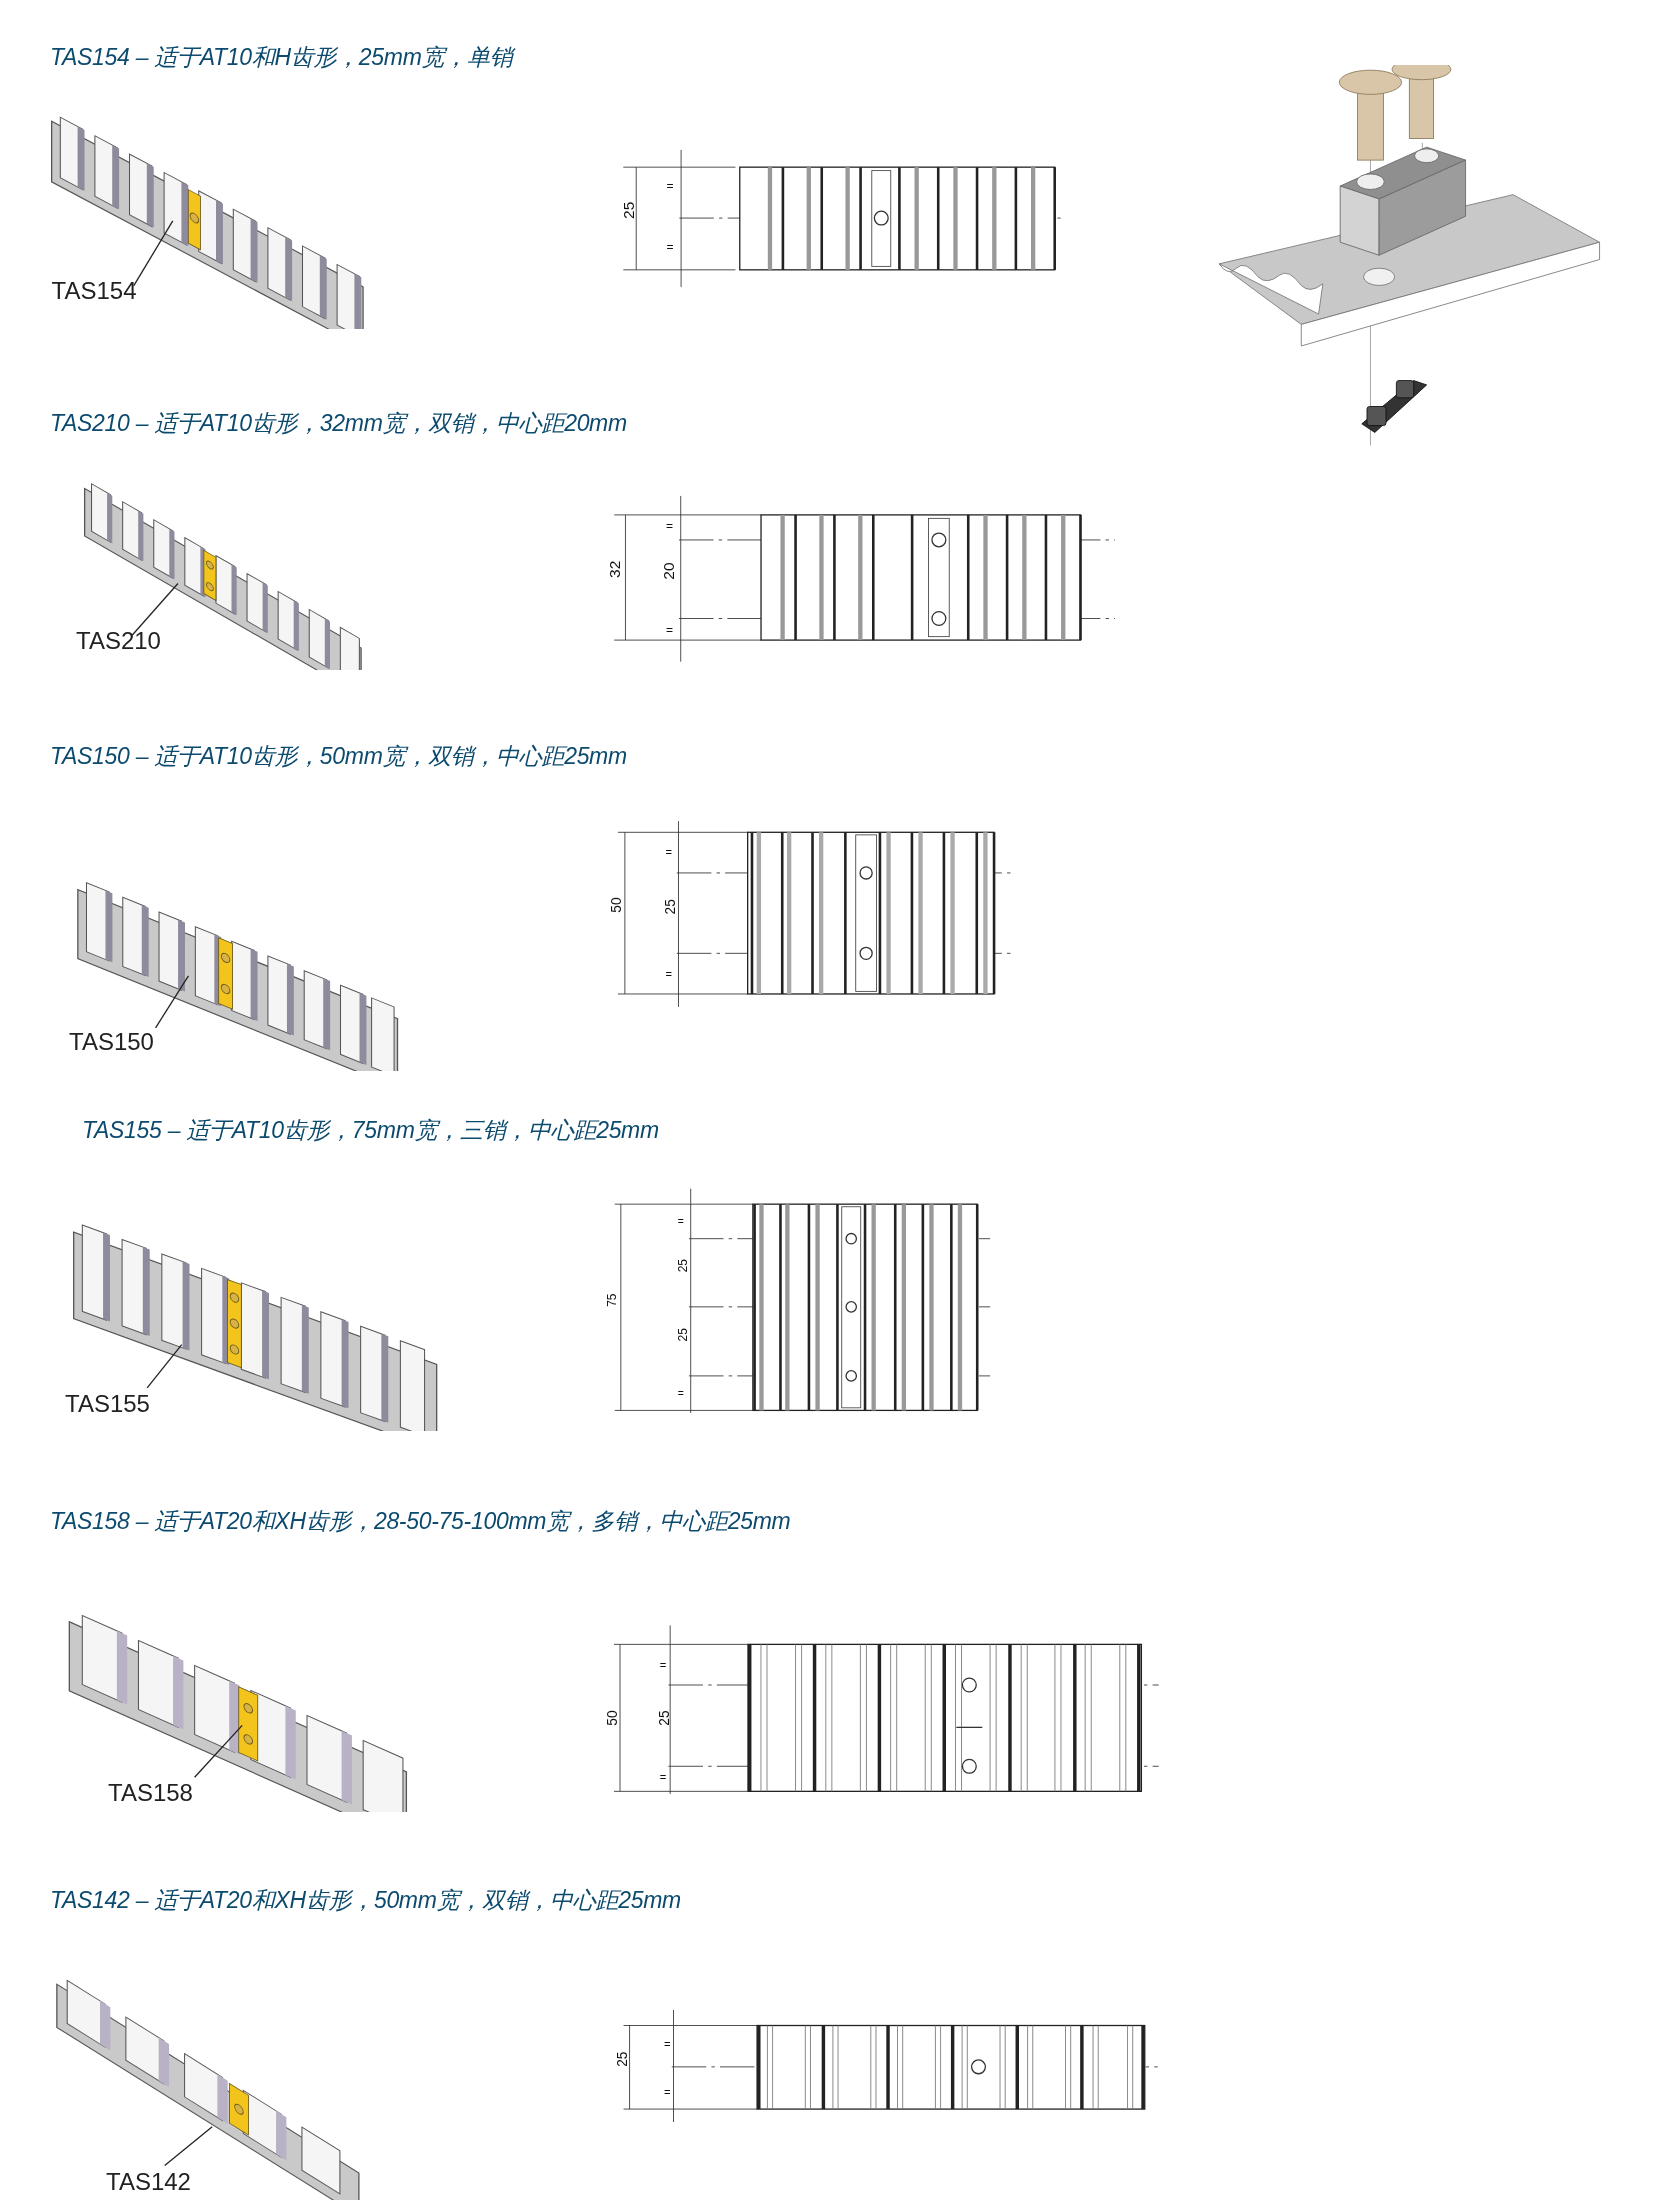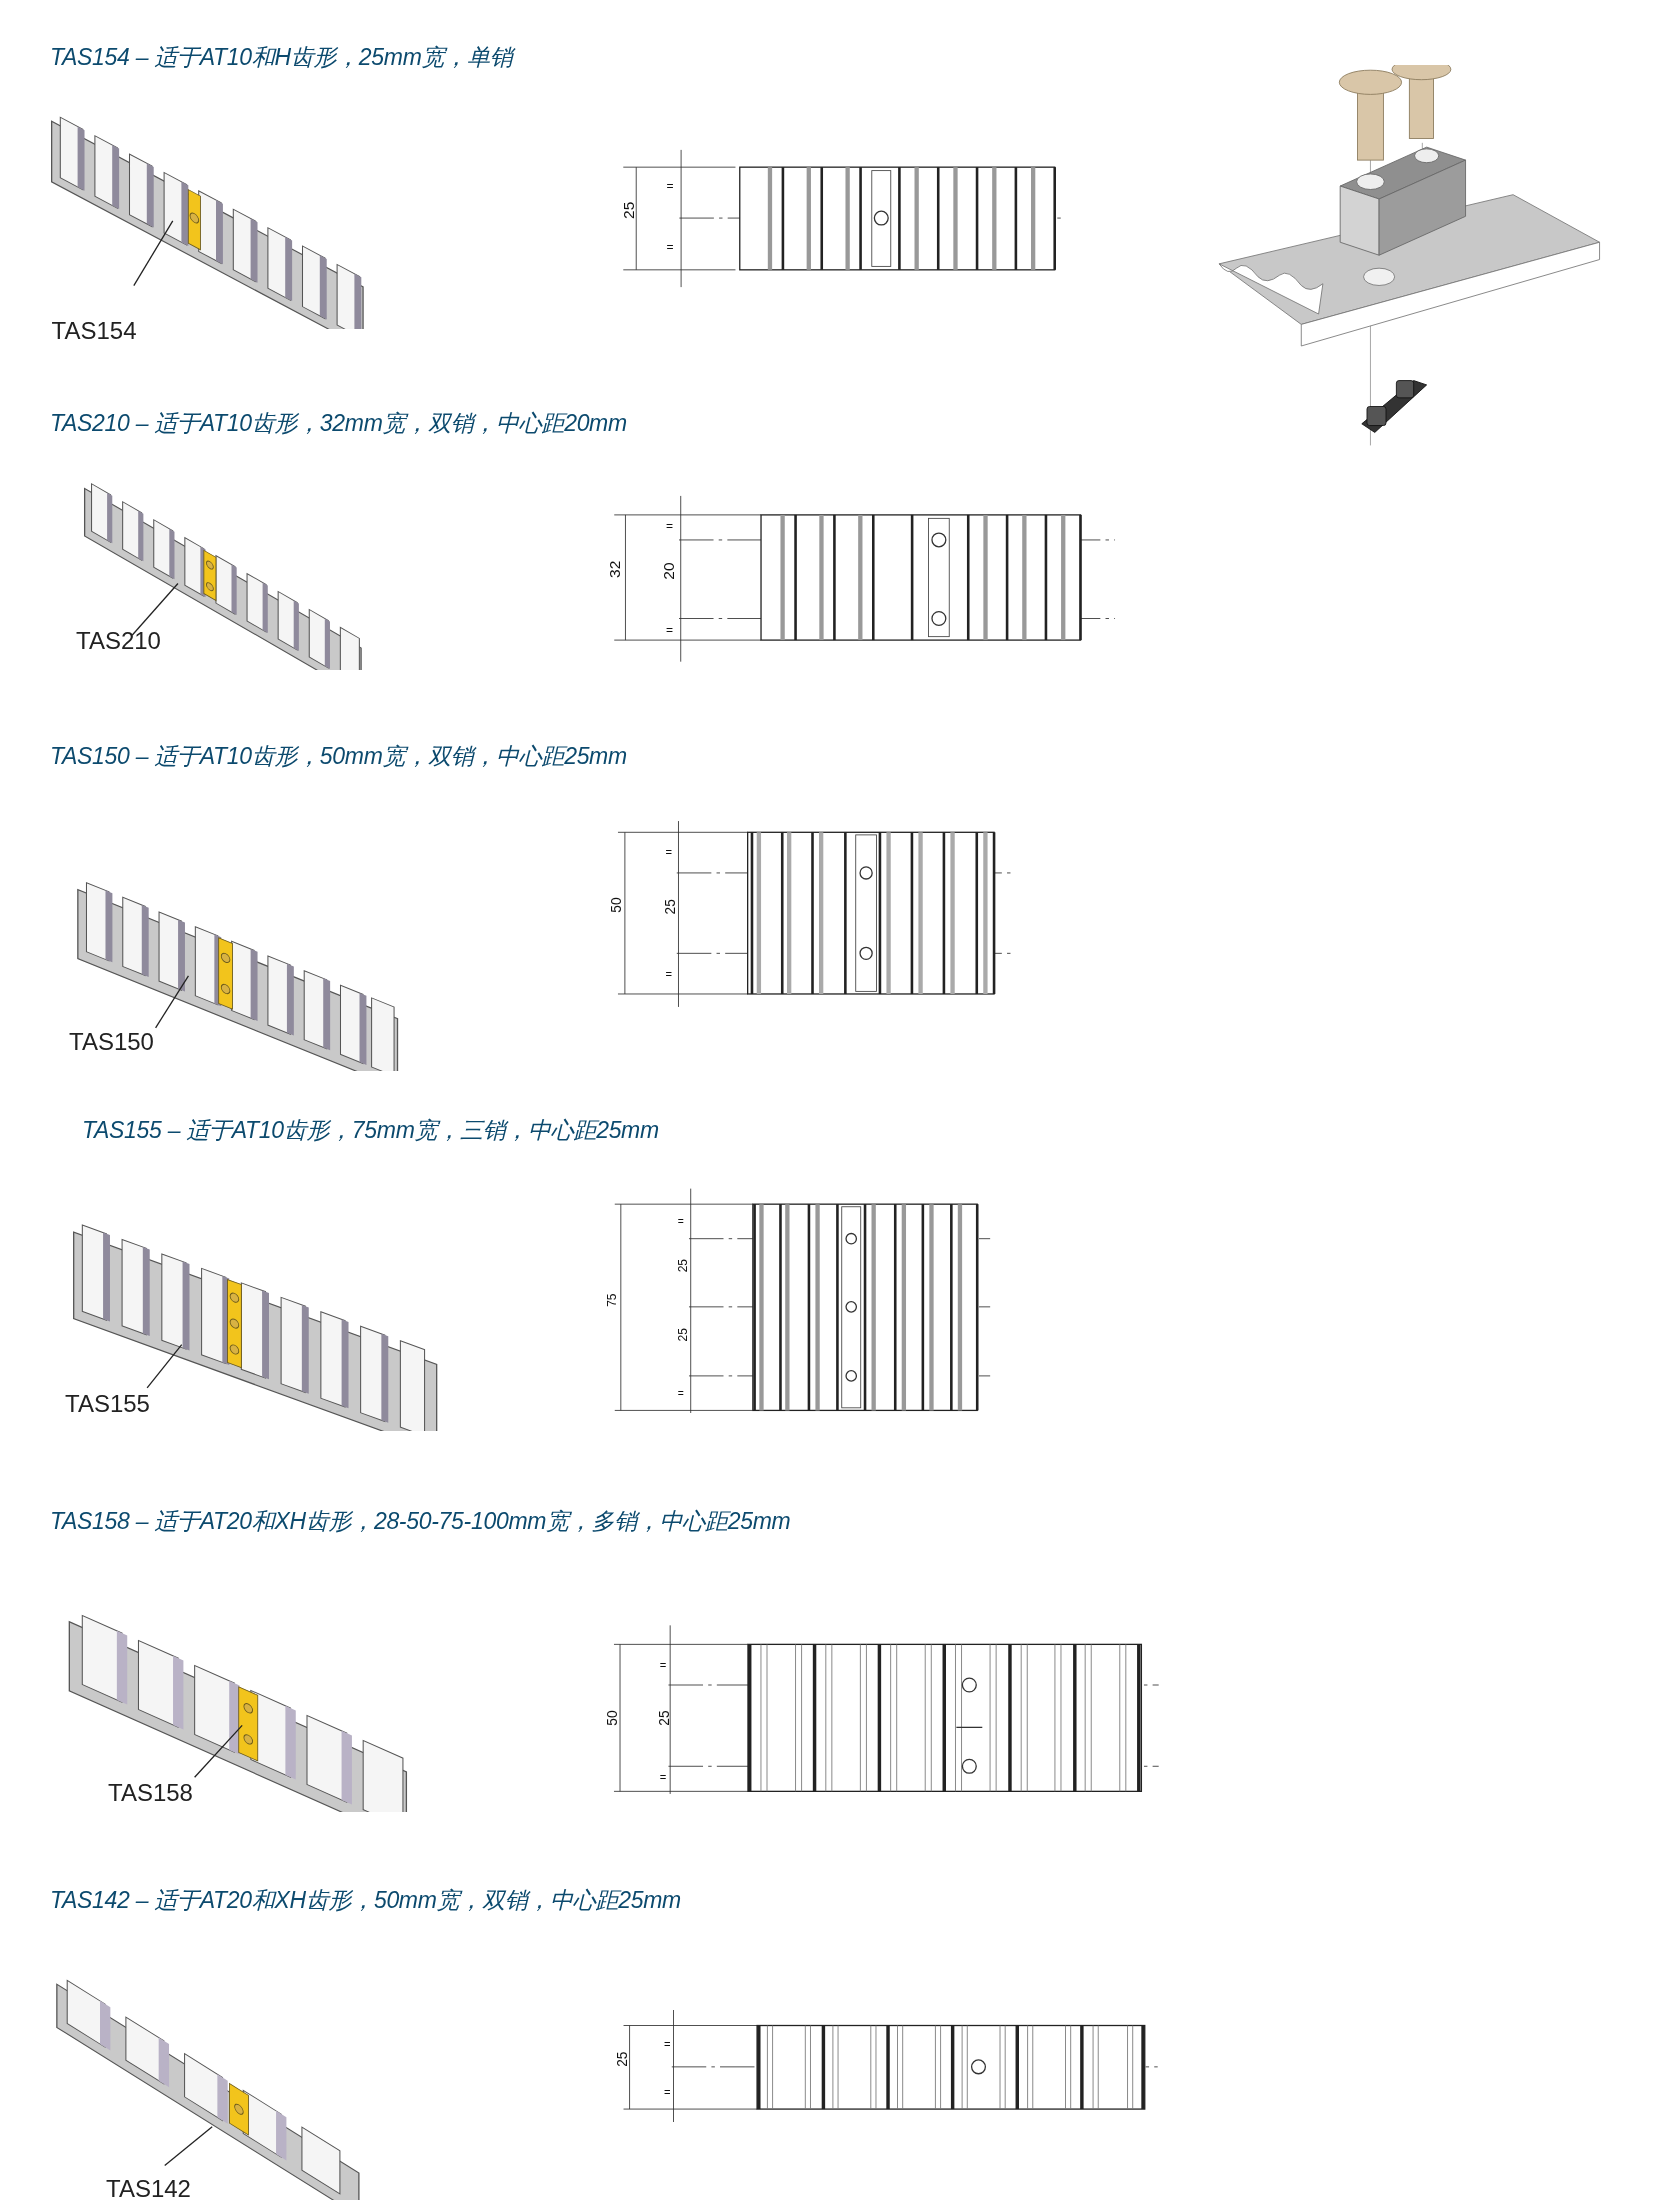--- a/index.html
+++ b/index.html
@@ -45,21 +45,21 @@
           <rect x="230" y="-20" width="8" height="70"></rect>
           <rect x="270" y="-20" width="8" height="70"></rect>
           <rect x="310" y="-20" width="8" height="70"></rect>
           <rect x="350" y="-20" width="8" height="70"></rect>
         </g>
       <rect x="158" y="-15" width="14" height="62" fill="#f2c41c" stroke="#6b5a1b" stroke-width="1"></rect>
       <circle cx="165" cy="14" r="5" fill="#d8b243" stroke="#6b5a1b"></circle>
     </g>
     <line x1="150" y1="135" x2="105" y2="210" stroke="#222" stroke-width="1.5"></line>
   </svg>
-  <span class="belt-label" style="left:8.6px;top:173px;margin-top:40px;">TAS154</span>
+  <span class="belt-label" style="left:8.6px;top:173px;">TAS154</span>
 </div>
 
 <div class="belt" style="left:65px;top:471px;width:311px;height:199px;margin-left:11px;">
   <svg width="311" height="199" viewBox="0 0 360 230">
     <g transform="translate(10,20) skewY(30)">
       <rect x="0" y="0" width="320" height="55" fill="#c9c9c9" stroke="#555" stroke-width="1.5"></rect>
       <g fill="#f5f5f5" stroke="#555" stroke-width="1.2">
         <rect x="8" y="-10" width="22" height="55"></rect>
           <rect x="44" y="-10" width="22" height="55"></rect>
           <rect x="80" y="-10" width="22" height="55"></rect>
@@ -201,21 +201,21 @@
           <rect x="50" y="-12" width="12" height="50"></rect>
           <rect x="118" y="-12" width="12" height="50"></rect>
           <rect x="186" y="-12" width="12" height="50"></rect>
           <rect x="254" y="-12" width="12" height="50"></rect>
         </g>
       <rect x="200" y="-10" width="22" height="46" fill="#f2c41c" stroke="#6b5a1b"></rect>
       <circle cx="211" cy="13" r="5" fill="#d8b243" stroke="#6b5a1b"></circle>
     </g>
     <line x1="185" y1="185" x2="130" y2="230" stroke="#222" stroke-width="1.5"></line>
   </svg>
-  <span class="belt-label" style="left:54px;top:208px;">TAS142</span>
+  <span class="belt-label" style="left:54px;top:201px;">TAS142</span>
 </div>
 
 <div class="drawing" style="left:597px;top:143px;width:484px;height:151px;">
   <svg width="484" height="151" viewBox="0 0 560 175">
     <g stroke="#333" stroke-width="1" fill="none">
       <line x1="30" y1="28" x2="160" y2="28"></line>
         <line x1="30" y1="147" x2="160" y2="147"></line>
       <line x1="45" y1="28" x2="45" y2="147"></line>
       <line x1="97" y1="8" x2="97" y2="167"></line>
       <line x1="95" y1="87" x2="540" y2="87" stroke-dasharray="40,6,4,6"></line>

